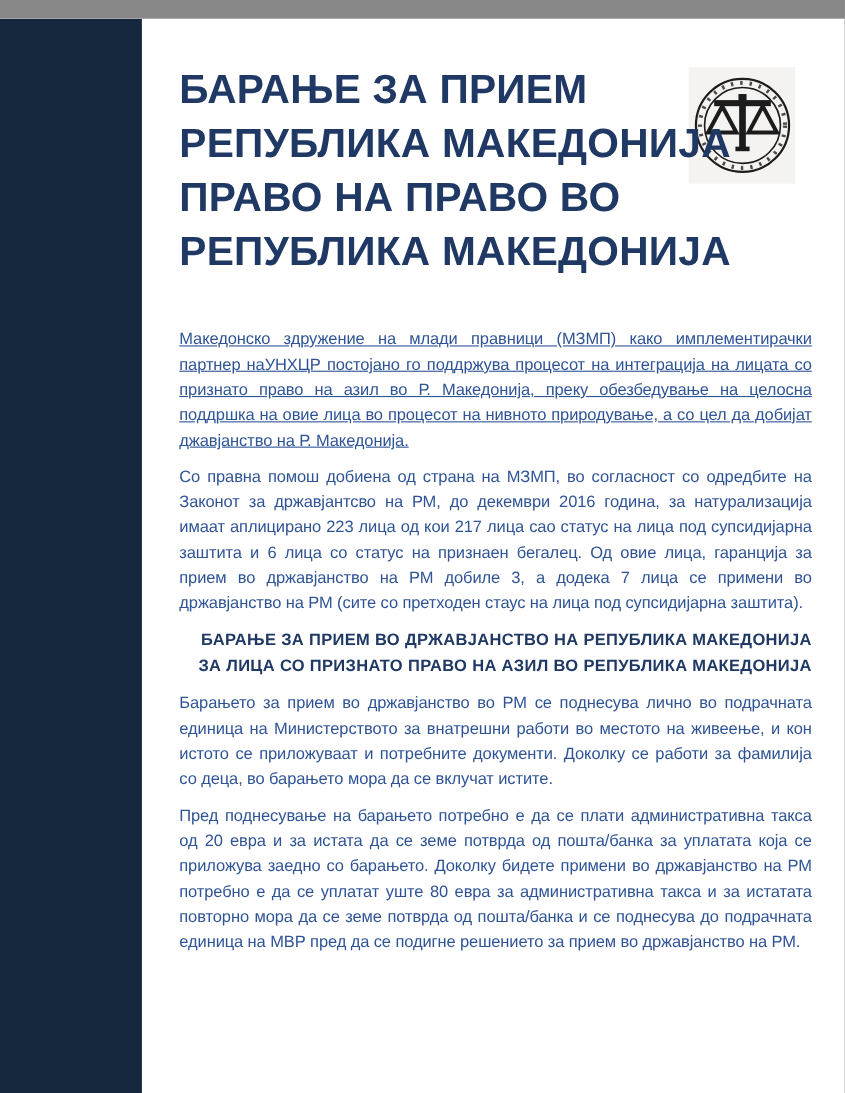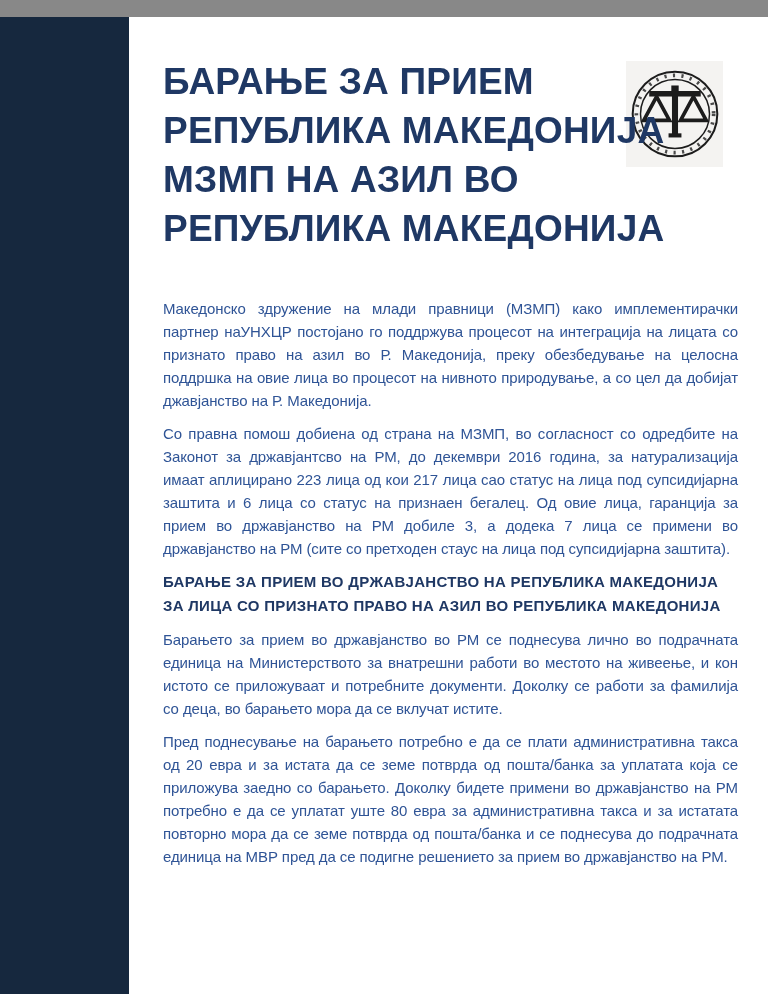--- a/index.html
+++ b/index.html
@@ -44,27 +44,27 @@
   .title-line { display: block; }
   .body-par {
     margin: 0 0 10px 0;
     font-size: 15px;
     line-height: 23px;
     color: var(--body, #2F5496);
     text-align: justify;
     text-align-last: left;
     letter-spacing: -0.1px;
   }
-  .body-par.first { margin-top: 44px; }
+  .body-par.first { margin-top: 44px; text-decoration: underline; }
   .section-heading {
     margin: 6px 0 10px 0;
     font-size: 15px;
     line-height: 24px;
     font-weight: bold;
-    text-align: left;
+    text-align: right;
     color: var(--title, #1F3864);
     letter-spacing: 0.3px;
   }
 </style>
 </head>
 <body>
 
 <div class="page">
 
   <div class="accent-bar"></div>
@@ -83,21 +83,21 @@
       <path d="M 30 31 L 16 57 L 44 57 Z" fill="none" stroke="#1c1c1c" stroke-width="4"></path>
       <path d="M 70 31 L 56 57 L 84 57 Z" fill="none" stroke="#1c1c1c" stroke-width="4"></path>
     </svg>
   </div>
 
   <main class="content">
 
     <h1 class="doc-title">
       <span class="title-line">БАРАЊЕ ЗА ПРИЕМ</span>
       <span class="title-line">РЕПУБЛИКА МАКЕДОНИЈА</span>
-      <span class="title-line">МЗМП НА АЗИЛ ВО</span>
+      <span class="title-line">ПРАВО НА ПРАВО ВО</span>
       <span class="title-line">РЕПУБЛИКА МАКЕДОНИЈА</span>
     </h1>
 
     <p class="body-par first">Македонско здружение на млади правници (МЗМП) како имплементирачки партнер наУНХЦР постојано го поддржува процесот на интеграција на лицата со признато право на азил во Р. Македонија, преку обезбедување на целосна поддршка на овие лица во процесот на нивното природување, а со цел да добијат джавјанство на Р. Македонија.</p>
 
     <p class="body-par">Со правна помош добиена од страна на МЗМП, во согласност со одредбите на Законот за државјантсво на РМ, до декември 2016 година, за натурализација имаат аплицирано 223 лица од кои 217 лица сао статус на лица под супсидијарна заштита и 6 лица со статус на признаен бегалец. Од овие лица, гаранција за прием во државјанство на РМ добиле 3, а додека 7 лица се примени во државјанство на РМ (сите со претходен стаус на лица под супсидијарна заштита).</p>
 
     <h2 class="section-heading">БАРАЊЕ ЗА ПРИЕМ ВО ДРЖАВЈАНСТВО НА РЕПУБЛИКА МАКЕДОНИЈА ЗА ЛИЦА СО ПРИЗНАТО ПРАВО НА АЗИЛ ВО РЕПУБЛИКА МАКЕДОНИЈА</h2>
 
     <p class="body-par">Барањето за прием во државјанство во РМ се поднесува лично во подрачната единица на Министерството за внатрешни работи во местото на живеење, и кон истото се приложуваат и потребните документи. Доколку се работи за фамилија со деца, во барањето мора да се вклучат истите.</p>

